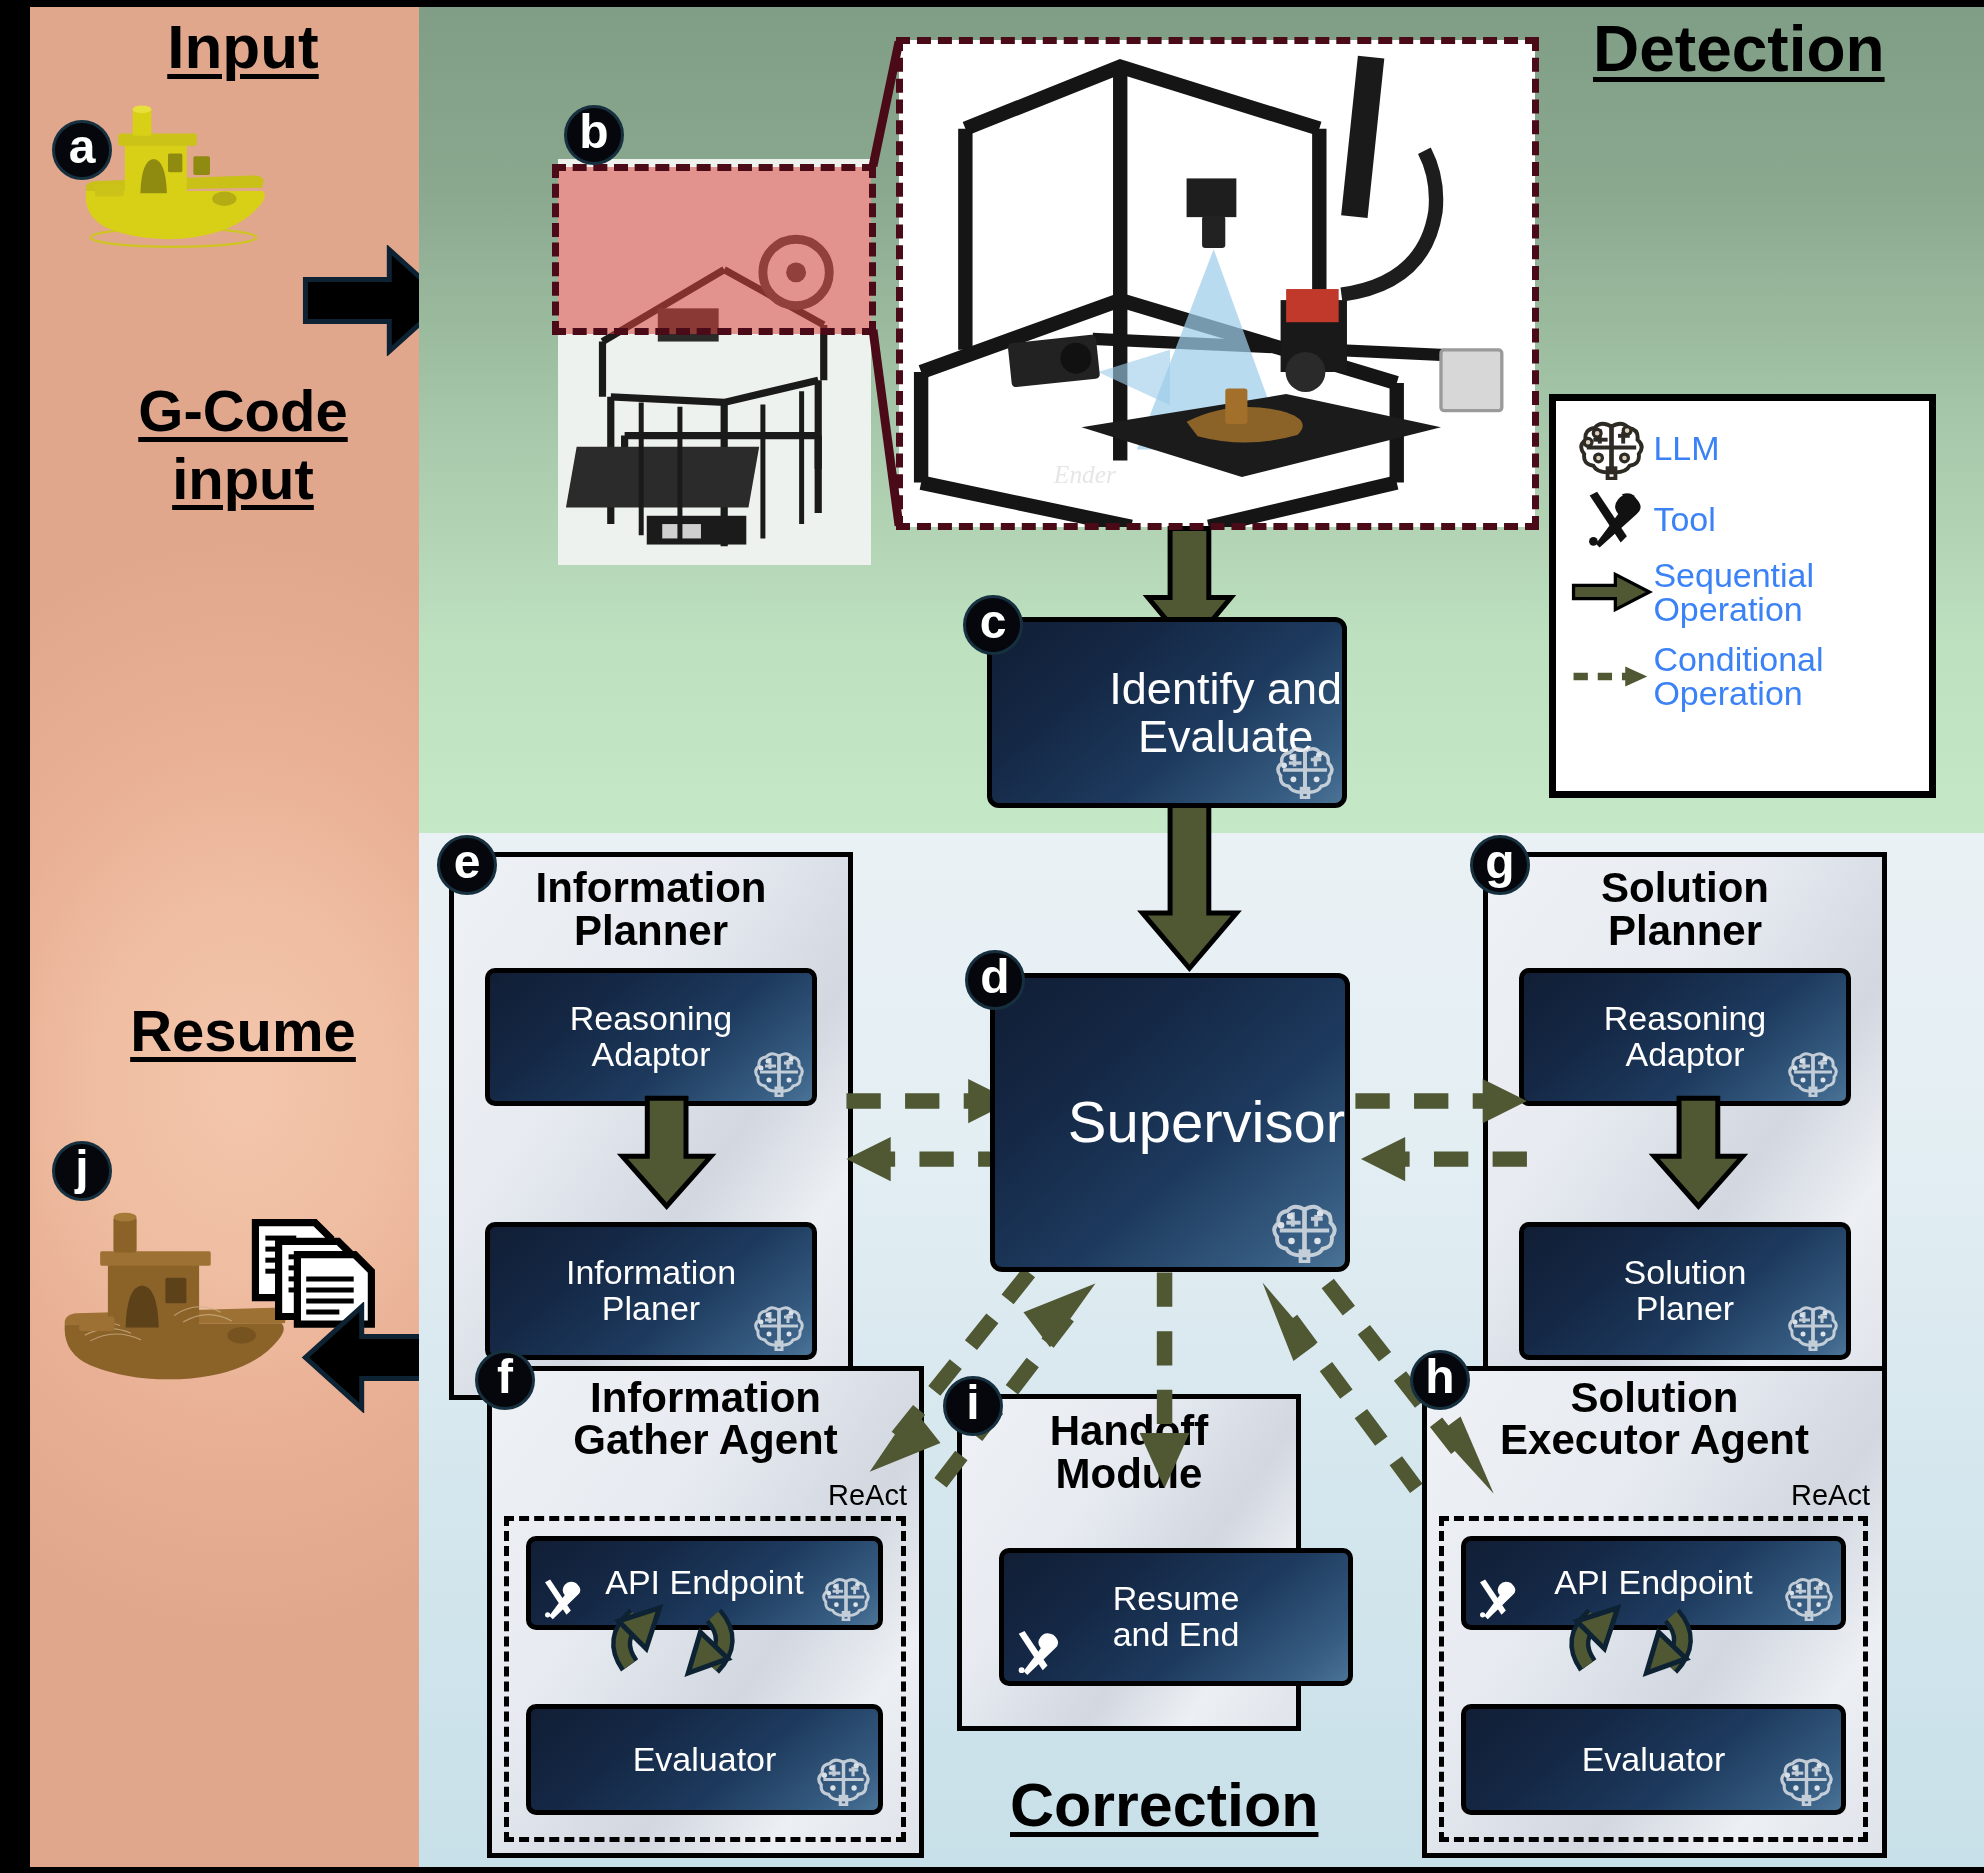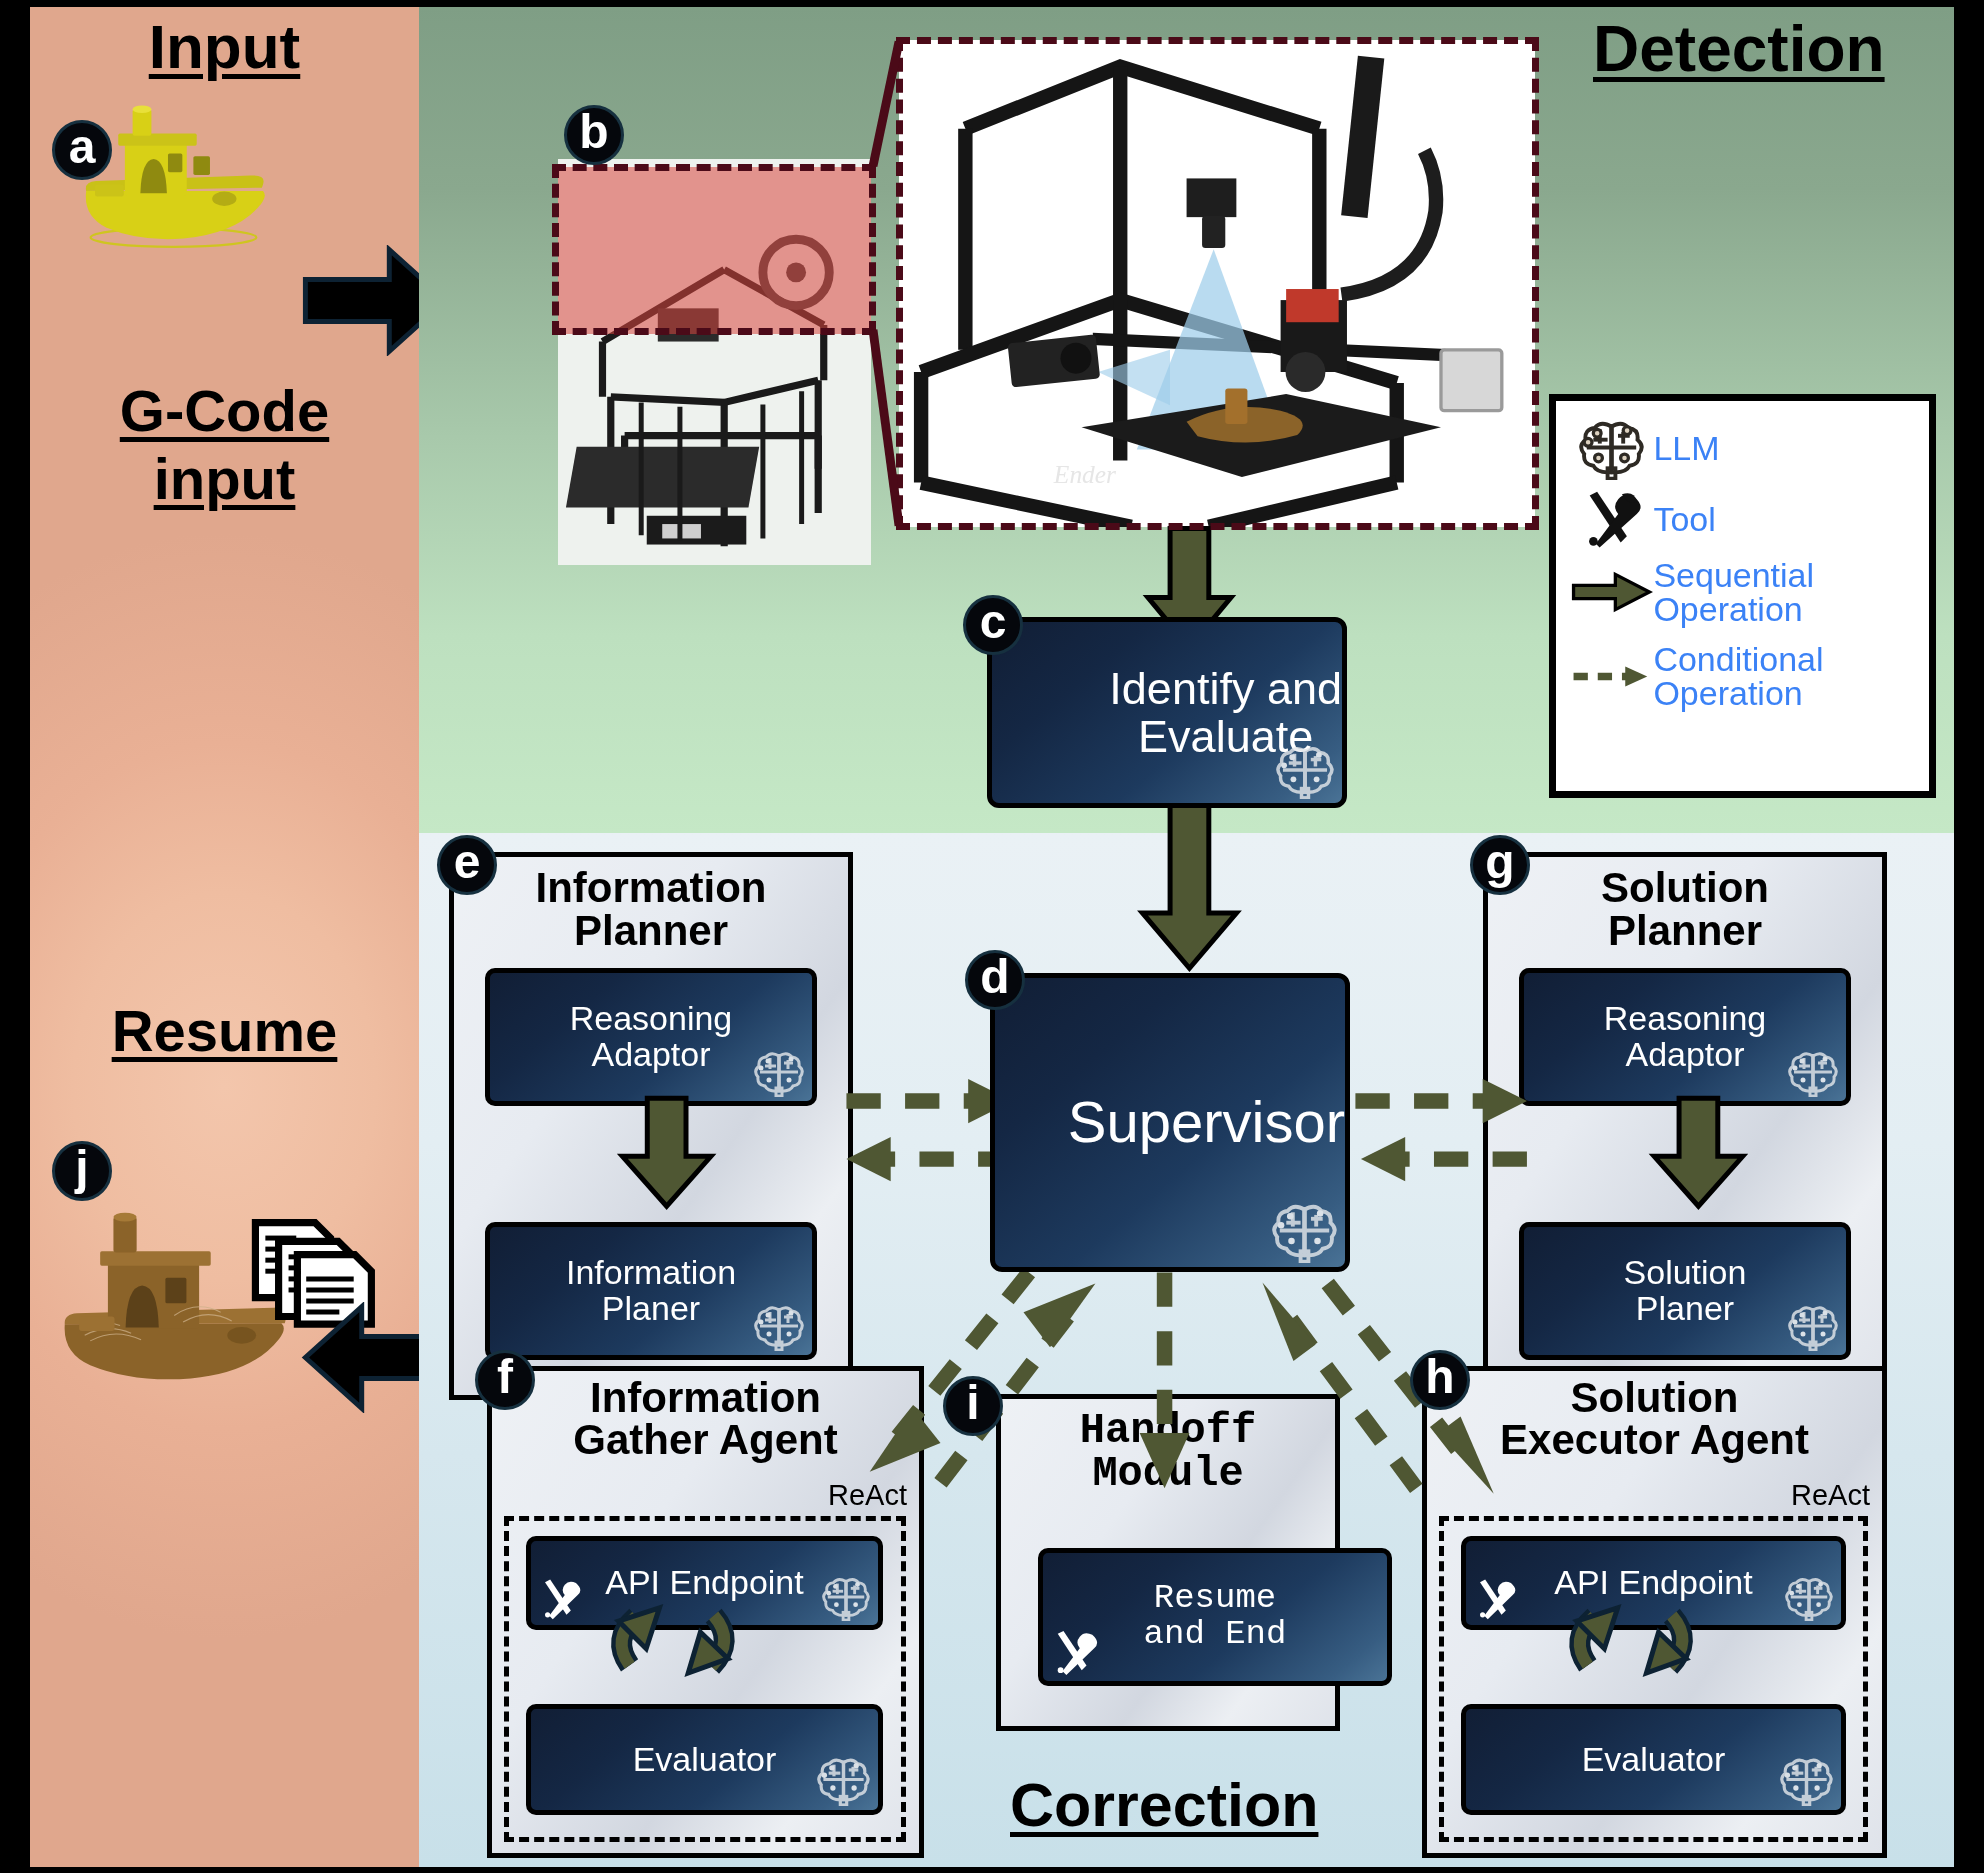--- a/index.html
+++ b/index.html
@@ -1,20 +1,20 @@
 <!DOCTYPE html>
 <html style="font-size:8.9px"><head>
 <meta charset="utf-8">
 <style>
   html,body{margin:0;padding:0;background:#000;}
   body{font-family:"Liberation Sans",sans-serif;}
   #root{position:relative;width:1985px;height:1874px;background:#000;overflow:hidden;}
 
   
-  .panel{position:absolute;}
+  .panel{position:absolute;padding-left:37px;}
   #left-panel{
     left:30px;top:6.6px;width:389px;height:1860px;
     background:
       radial-gradient(ellipse 432px 553px at 50% 58%, #f3c6ac 0%, #efbda1 35%, #e9b095 62%, #e0a78d 100%);
   }
   #detect-panel{
     left:419px;top:6.6px;width:1535px;height:827px;
     background:linear-gradient(180deg,#7f9e85 0%, #8aa88e 22%, #a8c9ab 52%, #bde0bf 76%, #c5e8c6 100%);
   }
   #correct-panel{
@@ -629,21 +629,21 @@
             <circle cx="30" cy="66" r="5"></circle>
             <circle cx="70" cy="66" r="5"></circle>
           </g>
       </svg>
     </div>
   </div>
   <div class="badge" style="left:475px;top:1350px;">
       <span>f</span>
     </div>
 
-  <div class="group" style="left:996px;top:1394px;width:344px;height:337px;font-family:Liberation Mono, monospace;">
+  <div class="group" style="left:957px;top:1394px;width:344px;height:337px;">
     <div class="group-title" style="top:11px;font-size:42px;white-space:pre-line;">Handoff
 Module</div>
 
     <div class="node" style="left:37px;top:149px;width:354px;height:138px;font-size:34px;">
       <span style="white-space:pre-line;">Resume
 and End</span>
       <svg class="toolic" viewBox="0 0 100 100" width="48" height="48">
         <g fill="#ffffff">
           <path d="M14 12 L26 6 L74 78 L64 88 Z"></path>
           <path d="M86 14 q-16 -8 -26 4 q-10 12 0 24 L24 90 l8 8 L90 42 q14 -12 -4 -28 z"></path>

